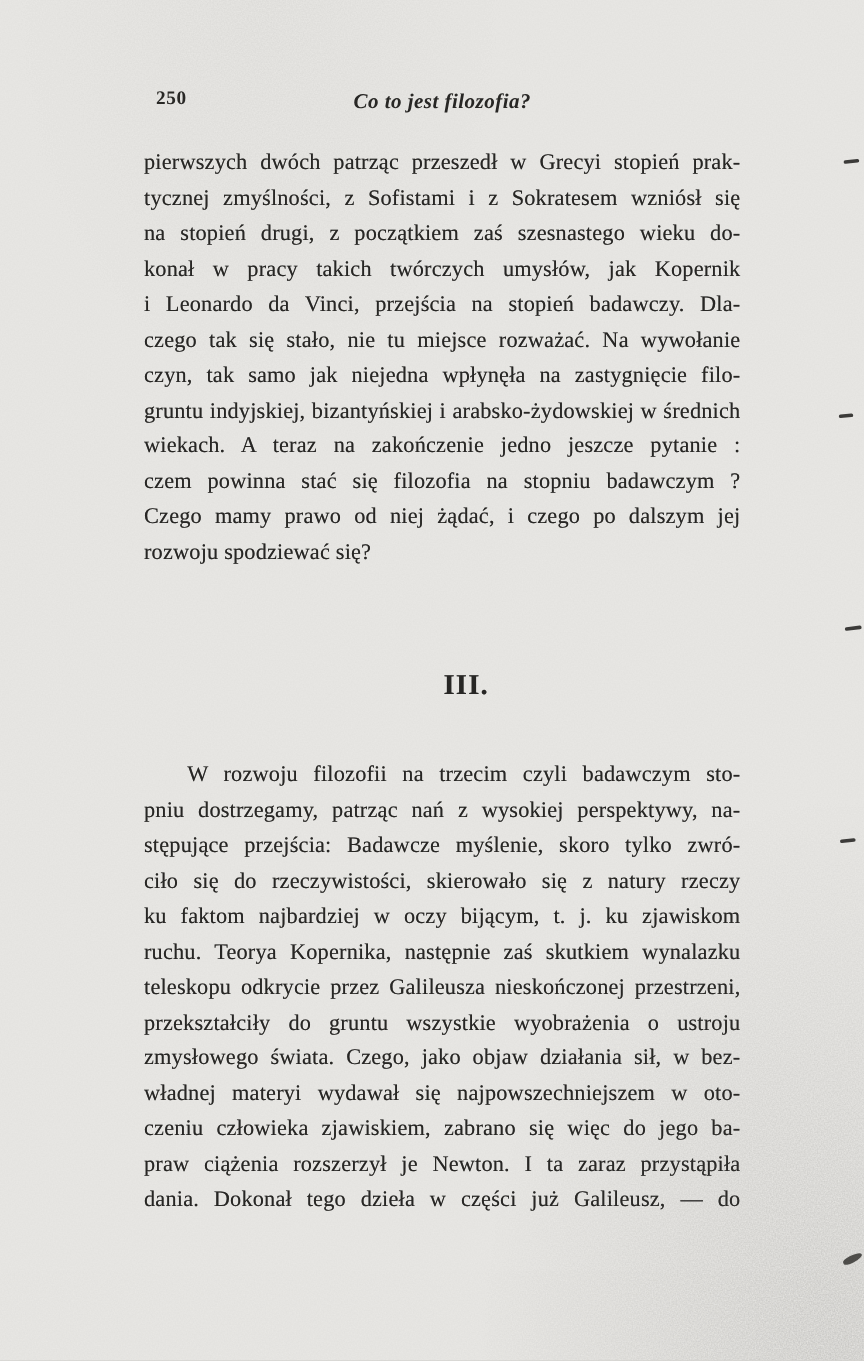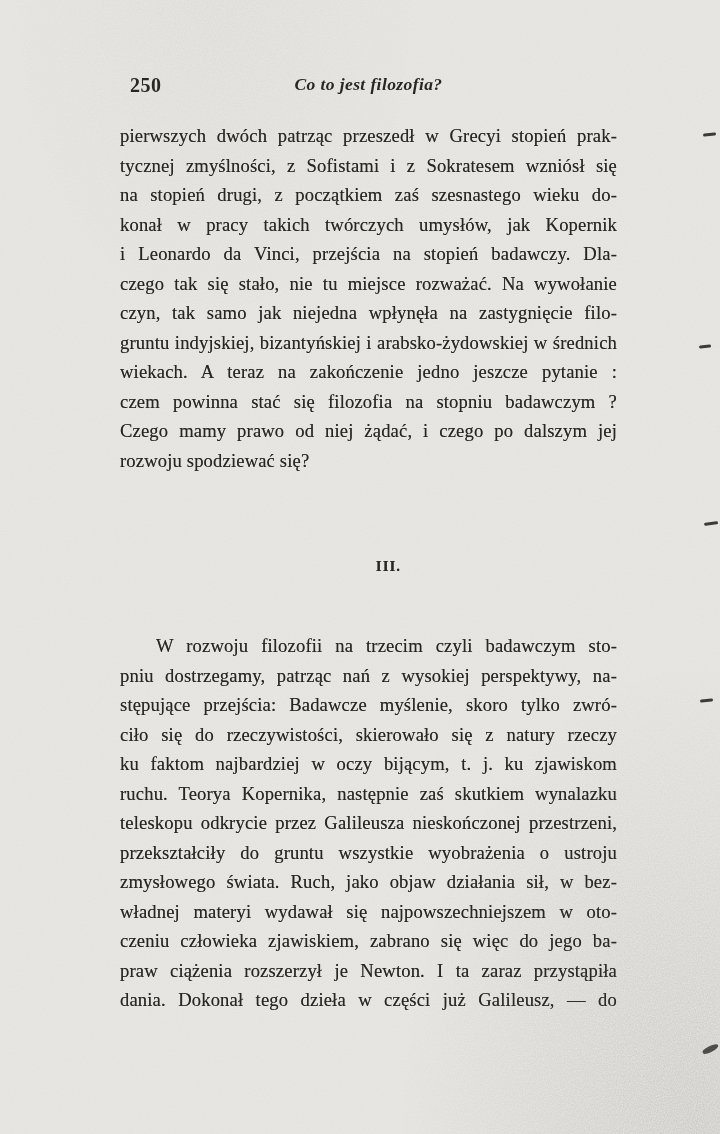--- a/index.html
+++ b/index.html
@@ -15,21 +15,21 @@
     background:#e9e8e5;
     color:#262523;
     overflow:hidden;
   }
   
   .header{
     position:absolute;left:120px;top:74px;width:497px;height:24px;
   }
   .page-number{
     position:absolute;left:10px;top:0;
-    font-size:20px;letter-spacing:0.5px;font-weight:bold;
+    font-size:16px;letter-spacing:0.5px;font-weight:bold;
   }
   .running-title{
     position:absolute;left:0;right:0;top:0;text-align:center;
     font-style:italic;font-weight:bold;font-size:17.5px;letter-spacing:0.4px;
   }
   
   .para{
     position:absolute;left:120px;width:497px;
     font-size:18.6px;
     letter-spacing:0.15px;
@@ -40,21 +40,21 @@
     text-align-last:justify;
     white-space:nowrap;
     text-shadow:0 0 0.5px rgba(30,30,30,0.55);
   }
   #para1{top:121px;}
   #para2{top:631px;}
   #para1 .line:last-child{text-align-last:left;}
   #para2 .line:first-child{padding-left:36px;}
   .section-heading{
     position:absolute;left:120px;top:558px;width:497px;
-    text-align:center;font-size:15px;letter-spacing:1px;font-weight:bold;
+    text-align:center;font-size:24px;letter-spacing:1px;font-weight:bold;
     text-indent:40px;
     text-shadow:0 0 0.5px rgba(30,30,30,0.5);
   }
   
   .margin-mark{position:absolute;background:#3b3a38;border-radius:2px;}
   .mm1{left:703px;top:133px;width:13px;height:2.5px;transform:rotate(-6deg);}
   .mm2{left:699px;top:345px;width:12px;height:2.5px;transform:rotate(-5deg);}
   .mm3{left:704px;top:522px;width:14px;height:2.5px;transform:rotate(-7deg);}
   .mm4{left:700px;top:699px;width:13px;height:2.5px;transform:rotate(-6deg);}
   .mm5{left:702px;top:1046px;width:17px;height:6px;transform:rotate(-28deg);
@@ -90,21 +90,21 @@
 
   <div class="para" id="para2">
       <div class="line">W rozwoju filozofii na trzecim czyli badawczym sto-</div>
       <div class="line">pniu dostrzegamy, patrząc nań z wysokiej perspektywy, na-</div>
       <div class="line">stępujące przejścia: Badawcze myślenie, skoro tylko zwró-</div>
       <div class="line">ciło się do rzeczywistości, skierowało się z natury rzeczy</div>
       <div class="line">ku faktom najbardziej w oczy bijącym, t. j. ku zjawiskom</div>
       <div class="line">ruchu. Teorya Kopernika, następnie zaś skutkiem wynalazku</div>
       <div class="line">teleskopu odkrycie przez Galileusza nieskończonej przestrzeni,</div>
       <div class="line">przekształciły do gruntu wszystkie wyobrażenia o ustroju</div>
-      <div class="line">zmysłowego świata. Ruch, jako objaw działania sił, w bez-</div>
+      <div class="line">zmysłowego świata. Czego, jako objaw działania sił, w bez-</div>
       <div class="line">władnej materyi wydawał się najpowszechniejszem w oto-</div>
       <div class="line">czeniu człowieka zjawiskiem, zabrano się więc do jego ba-</div>
       <div class="line">praw ciążenia rozszerzył je Newton. I ta zaraz przystąpiła</div>
       <div class="line">dania. Dokonał tego dzieła w części już Galileusz, — do</div>
     </div>
 
   <div class="margin-mark mm1"></div>
   <div class="margin-mark mm2"></div>
   <div class="margin-mark mm3"></div>
   <div class="margin-mark mm4"></div>

